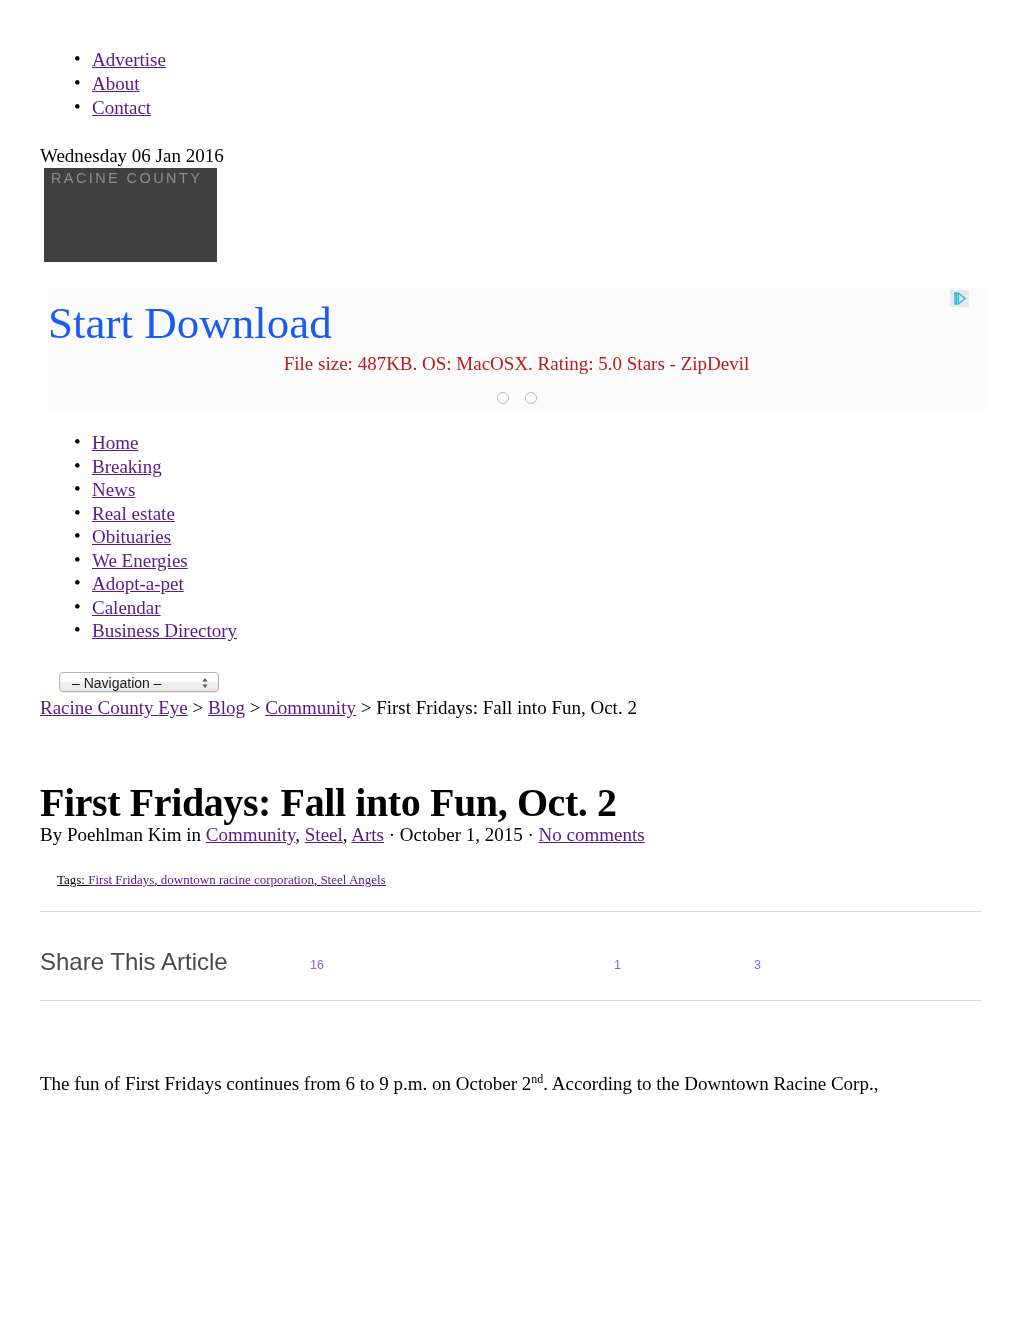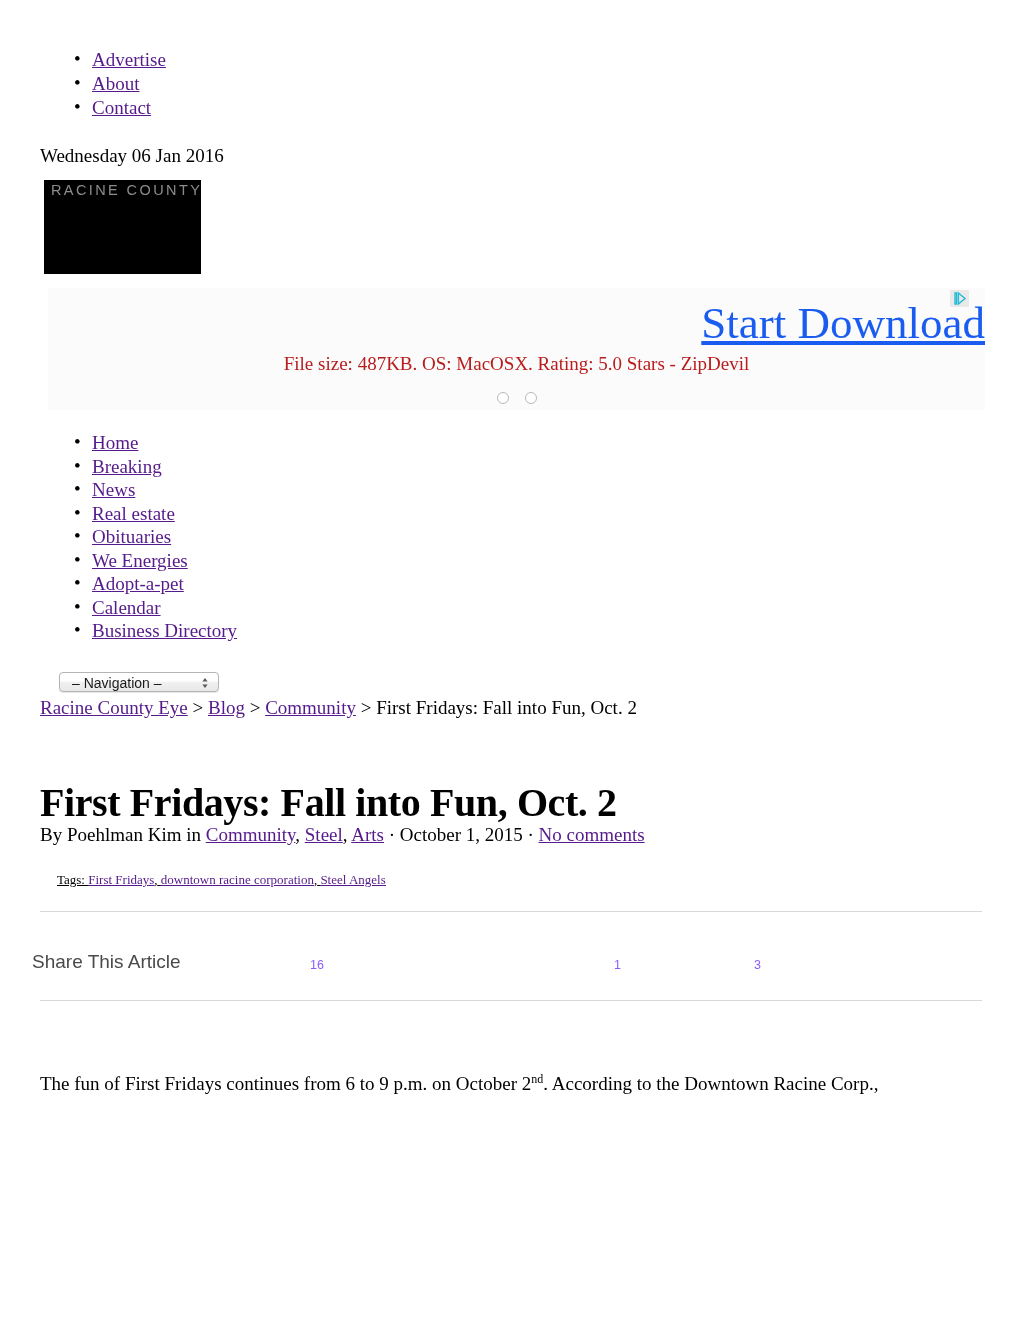--- a/index.html
+++ b/index.html
@@ -51,24 +51,24 @@
     left: 40px;
     top: 144px;
     font-size: 19px;
     line-height: 24px;
   }
 
   
   .logo {
     position: absolute;
     left: 44px;
-    top: 180px;
-    width: 157px;
+    top: 168px;
+    width: 173px;
     height: 94px;
-    background: #000000;
+    background: #404040;
   }
   .logo-wordmark {
     position: absolute;
     left: 7px;
     top: 2px;
     font-family: "Liberation Sans", "DejaVu Sans", sans-serif;
     font-size: 14.5px;
     letter-spacing: 2.4px;
     color: #8c8c8c;
     font-weight: 400;
@@ -109,26 +109,25 @@
     top: 288px;
     width: 937px;
     height: 122px;
     background: #fbfbfb;
   }
   .ad-title {
     position: absolute;
     left: 0;
     right: 0;
     top: 8px;
-    text-align: right;
+    text-align: left;
     font-size: 45px;
     line-height: 54px;
     color: #1a5cf0;
     font-family: "Liberation Serif", "DejaVu Serif", serif;
-    text-decoration: underline;
   }
   .ad-sub {
     position: absolute;
     left: 0;
     right: 0;
     top: 64px;
     text-align: center;
     font-size: 19px;
     line-height: 24px;
     color: #b91c1c;
@@ -262,24 +261,24 @@
     left: 40px;
     width: 942px;
     height: 1px;
     background: #d8d8d8;
   }
   .rule-top { top: 911px; }
   .rule-bottom { top: 1000px; }
 
   .share-label {
     position: absolute;
-    left: 32px;
+    left: 40px;
     top: 950px;
     font-family: "Liberation Sans", "DejaVu Sans", sans-serif;
-    font-size: 19px;
+    font-size: 24px;
     line-height: 24px;
     color: #4a4a4a;
     white-space: nowrap;
   }
   .share-count {
     position: absolute;
     top: 957px;
     font-family: "Liberation Sans", "DejaVu Sans", sans-serif;
     font-size: 12.5px;
     line-height: 16px;

